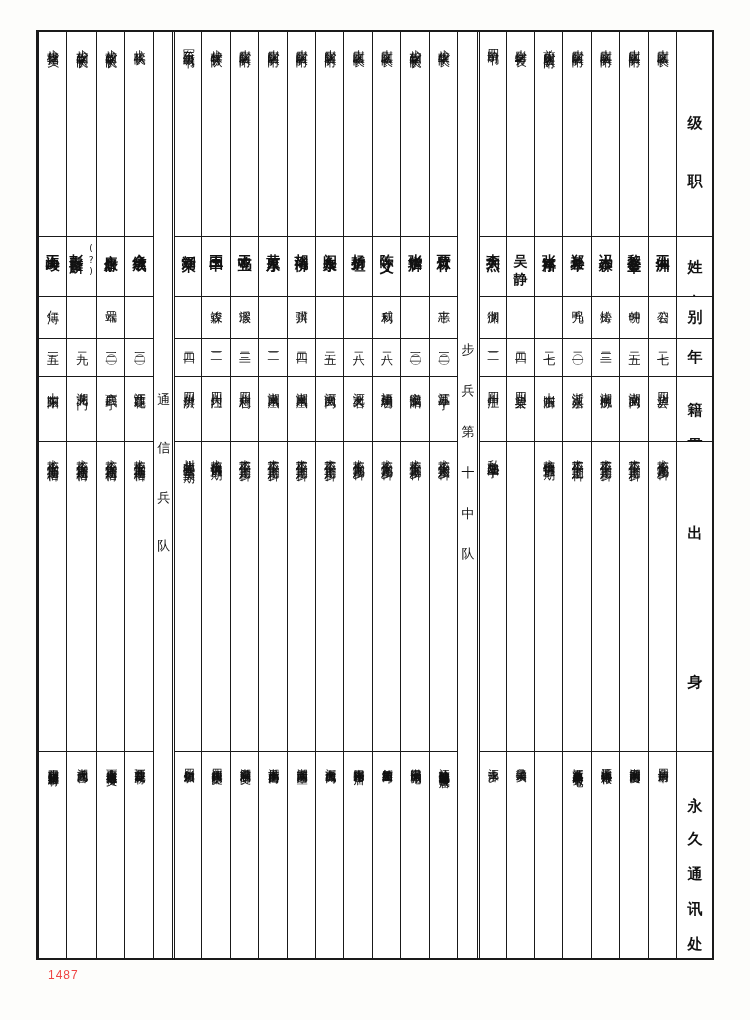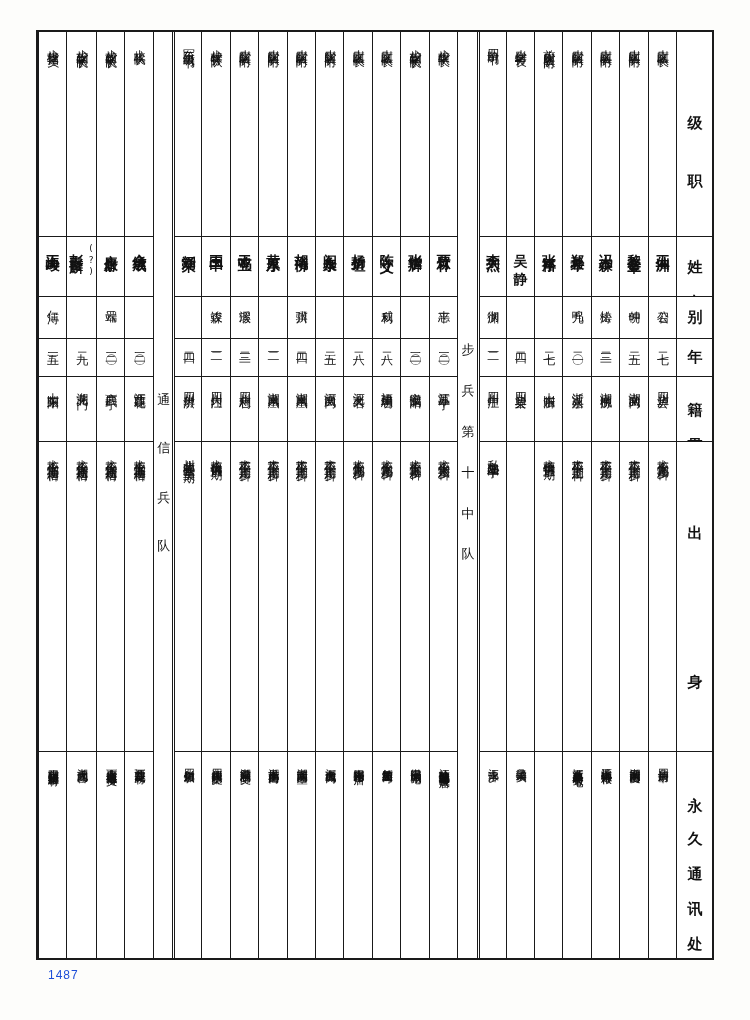--- a/index.html
+++ b/index.html
@@ -125,21 +125,21 @@
   
   .dbl { border-left: 3px double #1a1a1a; }
 
   
   #page-number {
     position: absolute;
     left: 48px;
     top: 968px;
     font-size: 12px;
     font-family: "Liberation Sans", sans-serif;
-    color: #1d4ed8;
+    color: #ef4444;
     letter-spacing: 1px;
   }
 
   .alias-note { font-size: 9px; }
 </style>
 </head>
 <body>
 
 <div id="page">
 

